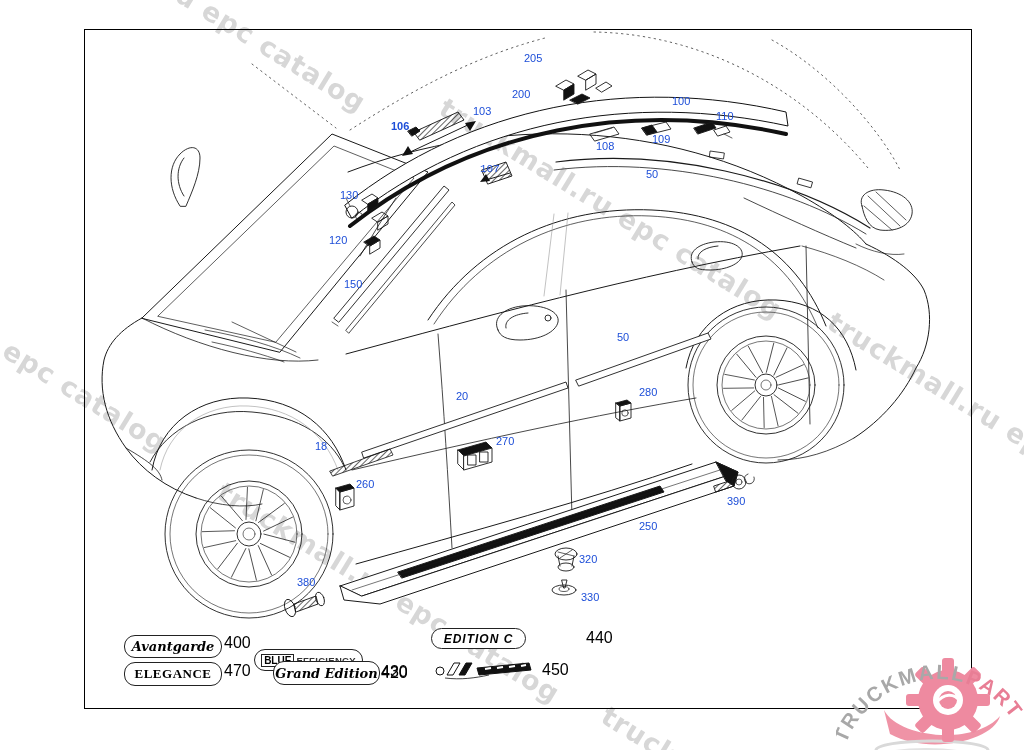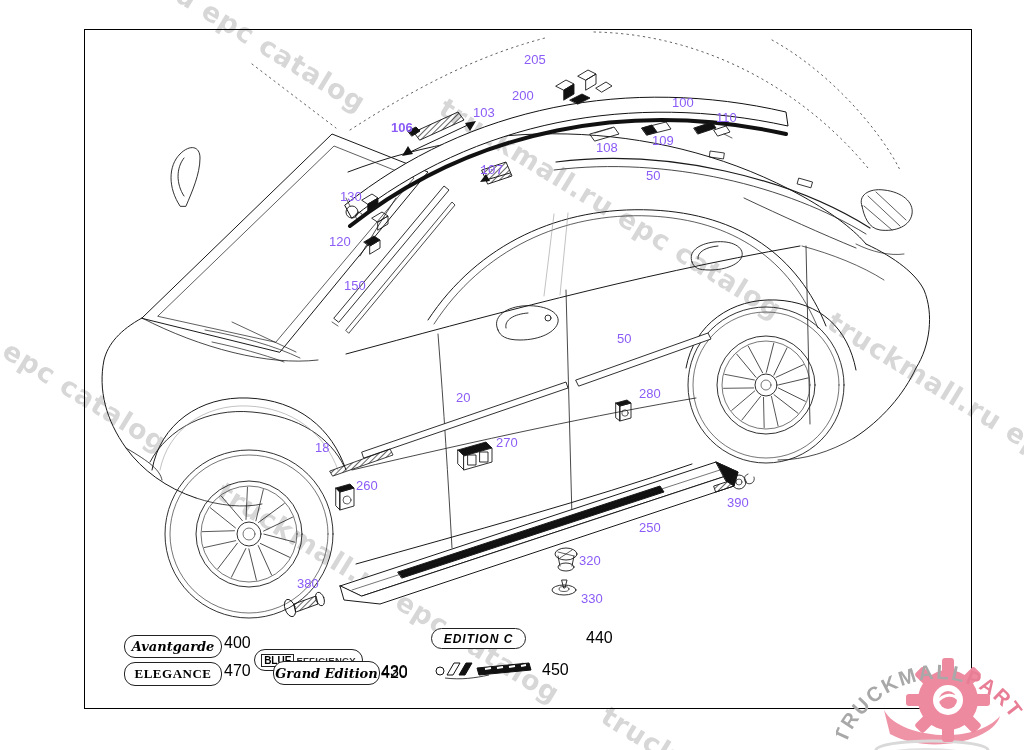--- a/index.html
+++ b/index.html
@@ -6,21 +6,21 @@
   body{width:1024px;height:750px;position:relative;overflow:hidden;background:#ffffff;
        font-family:"Liberation Sans",sans-serif;}
   #watermark-layer{position:absolute;inset:0;z-index:1;}
   .watermark{position:absolute;font-family:"DejaVu Sans",sans-serif;font-weight:bold;
              font-size:27px;letter-spacing:1px;color:#d7d7d7;white-space:nowrap;
              transform-origin:0 0;}
   #frame{position:absolute;left:84px;top:29px;width:886px;height:678px;
          border:1.6px solid #000;z-index:2;}
   #art{position:absolute;left:0;top:0;z-index:3;}
   #callout-layer{position:absolute;inset:0;z-index:4;}
-  .callout{position:absolute;font-size:13px;line-height:1;color:#8b5cf6;white-space:nowrap;}
+  .callout{position:absolute;font-size:11px;line-height:1;color:#1d4ed8;white-space:nowrap;}
   .badge{position:absolute;display:flex;align-items:center;justify-content:center;
          border:1.3px solid #222;border-radius:11px;background:#fff;z-index:4;}
   .badge-script{font:italic bold 13px "DejaVu Serif",serif;}
   .badge-serif{font:bold 13px "Liberation Serif",serif;letter-spacing:0.5px;}
   .badge-italic{font:italic bold 12px "Liberation Sans",sans-serif;letter-spacing:1px;}
   .blue-box{border:1.2px solid #222;padding:0 2px;font:bold 10px "Liberation Sans",sans-serif;margin-right:2px;}
   .eff-txt{font:bold 9.5px "Liberation Sans",sans-serif;color:#333;letter-spacing:0.3px;}
   .badge-num{position:absolute;font-size:16px;color:#000;z-index:4;}
   #badge-450{position:absolute;left:433px;top:657px;z-index:4;}
   #logo{position:absolute;left:836px;top:632px;z-index:5;}

